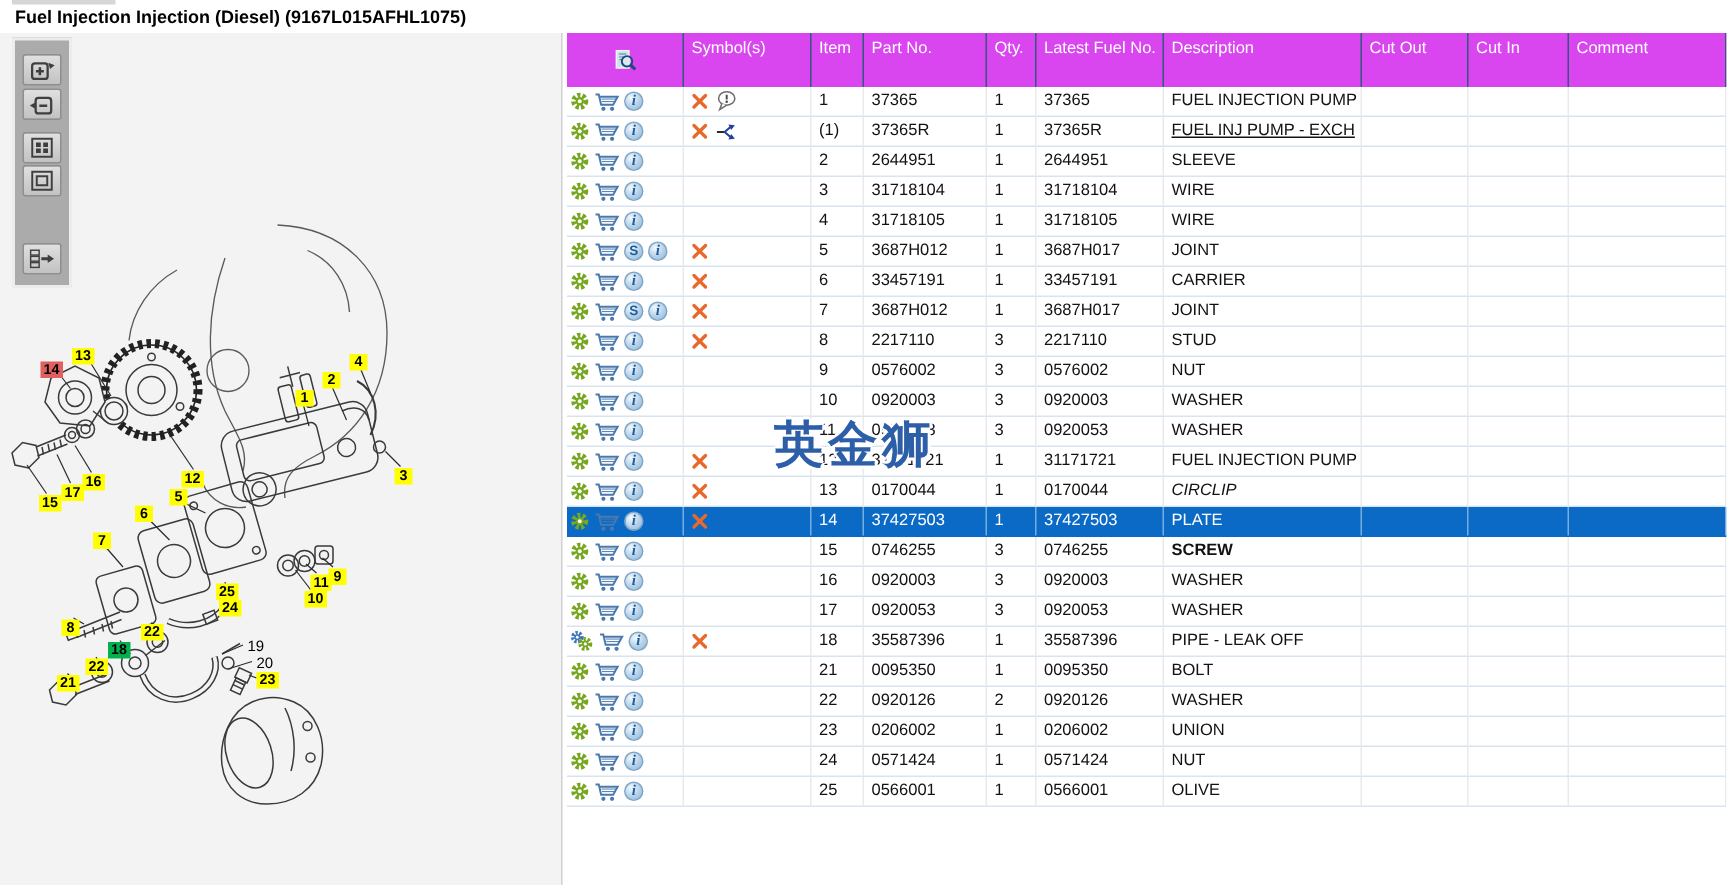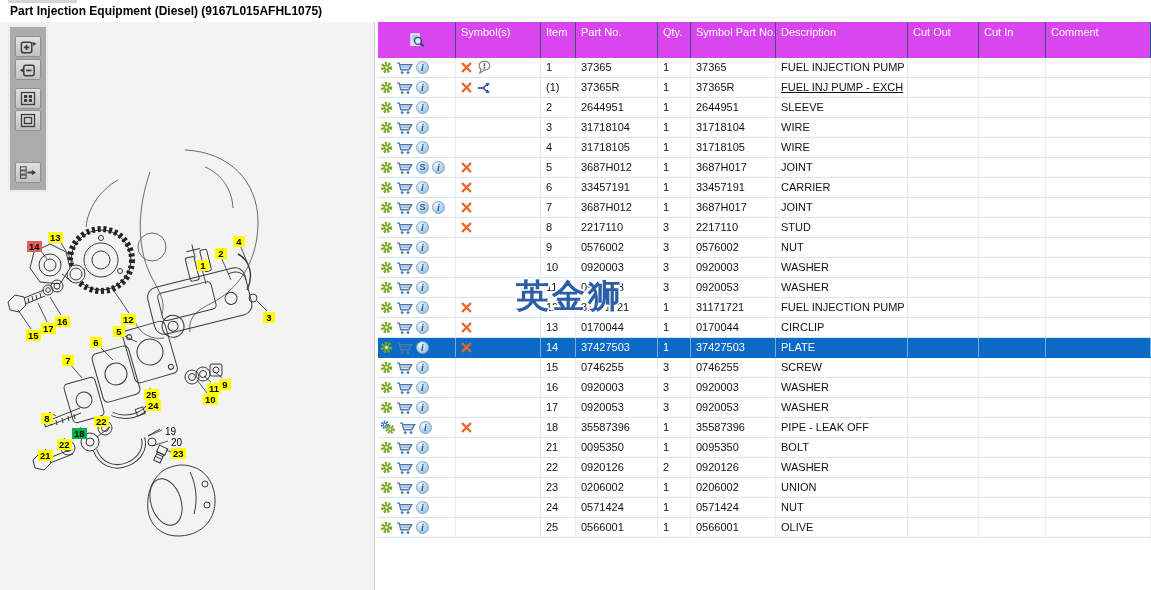--- a/index.html
+++ b/index.html
@@ -44,21 +44,21 @@
   .badge.it{font-family:"Liberation Serif",serif;font-style:italic;font-size:10px;}
 
   
   .watermark{position:absolute;left:516px;top:274px;z-index:40;font-size:33px;font-weight:bold;letter-spacing:3px;color:#2d5fa8;font-family:sans-serif;
     text-shadow:-1px -1px 0 #fff,1px -1px 0 #fff,-1px 1px 0 #fff,1px 1px 0 #fff,-2px 0 0 #fff,2px 0 0 #fff,0 2px 0 #fff,0 -2px 0 #fff;}
 </style>
 </head>
 <body>
 
 <div class="tab-sliver"></div>
-<div class="page-title">Part Injection Equipment (Diesel) (9167L015AFHL1075)</div>
+<div class="page-title">Fuel Injection Injection (Diesel) (9167L015AFHL1075)</div>
 
 <div class="diagram-panel">
   <svg class="diagram-art" width="375" height="568" viewBox="0 0 375 568" fill="none" stroke="#3a3a3a" stroke-width="1">
 
     <g stroke="#5a5a5a" stroke-width="0.9">
       <path d="M118,158 C100,168 88,186 86,205"></path>
       <path d="M150,150 C138,185 136,222 150,252 C158,268 166,278 162,292"></path>
       <path d="M185,128 C230,130 258,160 258,200 C258,240 238,268 210,282 C196,289 188,296 190,310"></path>
       <path d="M205,145 C222,152 232,168 233,186"></path>
       <circle cx="152" cy="225" r="14"></circle>
@@ -279,21 +279,21 @@
             <path d="M4 3.2h5 M4 5.2h5 M4 7.2h3" stroke="#7d9cbd" stroke-width="0.9" fill="none"></path>
             <circle cx="9.6" cy="8.4" r="3.7" fill="rgba(222,236,248,0.55)" stroke="#1d4a77" stroke-width="1.4"></circle>
             <path d="M12.3 11.1l3.2 3.1" stroke="#1d4a77" stroke-width="2.2" fill="none"></path>
           </svg>
         </span>
       </div>
       <div class="th c1" style="width: 85px;">Symbol(s)</div>
       <div class="th c2" style="width: 35px;">Item</div>
       <div class="th c3" style="width: 82px;">Part No.</div>
       <div class="th c4" style="width: 33px;">Qty.</div>
-      <div class="th c5" style="width: 85px;">Symbol Part No.</div>
+      <div class="th c5" style="width: 85px;">Latest Fuel No.</div>
       <div class="th c6" style="width: 132px;">Description</div>
       <div class="th c7" style="width: 71px;">Cut Out</div>
       <div class="th c8" style="width: 67px;">Cut In</div>
       <div class="th c9" style="width: 105px;">Comment</div>
     </div>
   <div id="tbody">
       <div class="tr">
         <div class="td c0" style="width: 78px;">
           <span class="icon">
             <svg width="13" height="13" viewBox="0 0 16 16">
@@ -753,21 +753,21 @@
           <span class="icon">
             <svg width="11" height="11" viewBox="0 0 12 12">
               <path d="M1.8 1.8l8.4 8.4M10.2 1.8L1.8 10.2" stroke="#e8692c" stroke-width="2.4" stroke-linecap="round" fill="none"></path>
             </svg>
           </span>
         </div>
         <div class="td c2" style="width: 35px;">13</div>
         <div class="td c3" style="width: 82px;">0170044</div>
         <div class="td c4" style="width: 33px;">1</div>
         <div class="td c5" style="width: 85px;">0170044</div>
-        <div class="td c6" style="width: 132px;">CIRCLIP</div>
+        <div class="td c6" style="width: 132px; font-style: italic;">CIRCLIP</div>
         <div class="td c7" style="width: 71px;"></div>
         <div class="td c8" style="width: 67px;"></div>
         <div class="td c9" style="width: 105px;"></div>
       </div>
       <div class="tr selected">
         <div class="td c0" style="width: 78px;">
           <span class="icon">
             <svg width="13" height="13" viewBox="0 0 16 16">
               <circle cx="8" cy="8" r="5" fill="none" stroke="#76a71f" stroke-width="4" stroke-dasharray="2.5 1.7"></circle>
               <circle cx="8" cy="8" r="3.4" fill="#76a71f"></circle>
@@ -817,21 +817,21 @@
               <circle cx="12.8" cy="12.4" r="1.5" fill="#4a79ae"></circle>
             </svg>
           </span>
           <span class="badge it">i</span>
         </div>
         <div class="td c1" style="width: 85px;"></div>
         <div class="td c2" style="width: 35px;">15</div>
         <div class="td c3" style="width: 82px;">0746255</div>
         <div class="td c4" style="width: 33px;">3</div>
         <div class="td c5" style="width: 85px;">0746255</div>
-        <div class="td c6" style="width: 132px;">SCREW</div>
+        <div class="td c6" style="width: 132px; font-weight: bold;">SCREW</div>
         <div class="td c7" style="width: 71px;"></div>
         <div class="td c8" style="width: 67px;"></div>
         <div class="td c9" style="width: 105px;"></div>
       </div>
       <div class="tr">
         <div class="td c0" style="width: 78px;">
           <span class="icon">
             <svg width="13" height="13" viewBox="0 0 16 16">
               <circle cx="8" cy="8" r="5" fill="none" stroke="#76a71f" stroke-width="4" stroke-dasharray="2.5 1.7"></circle>
               <circle cx="8" cy="8" r="3.4" fill="#76a71f"></circle>

